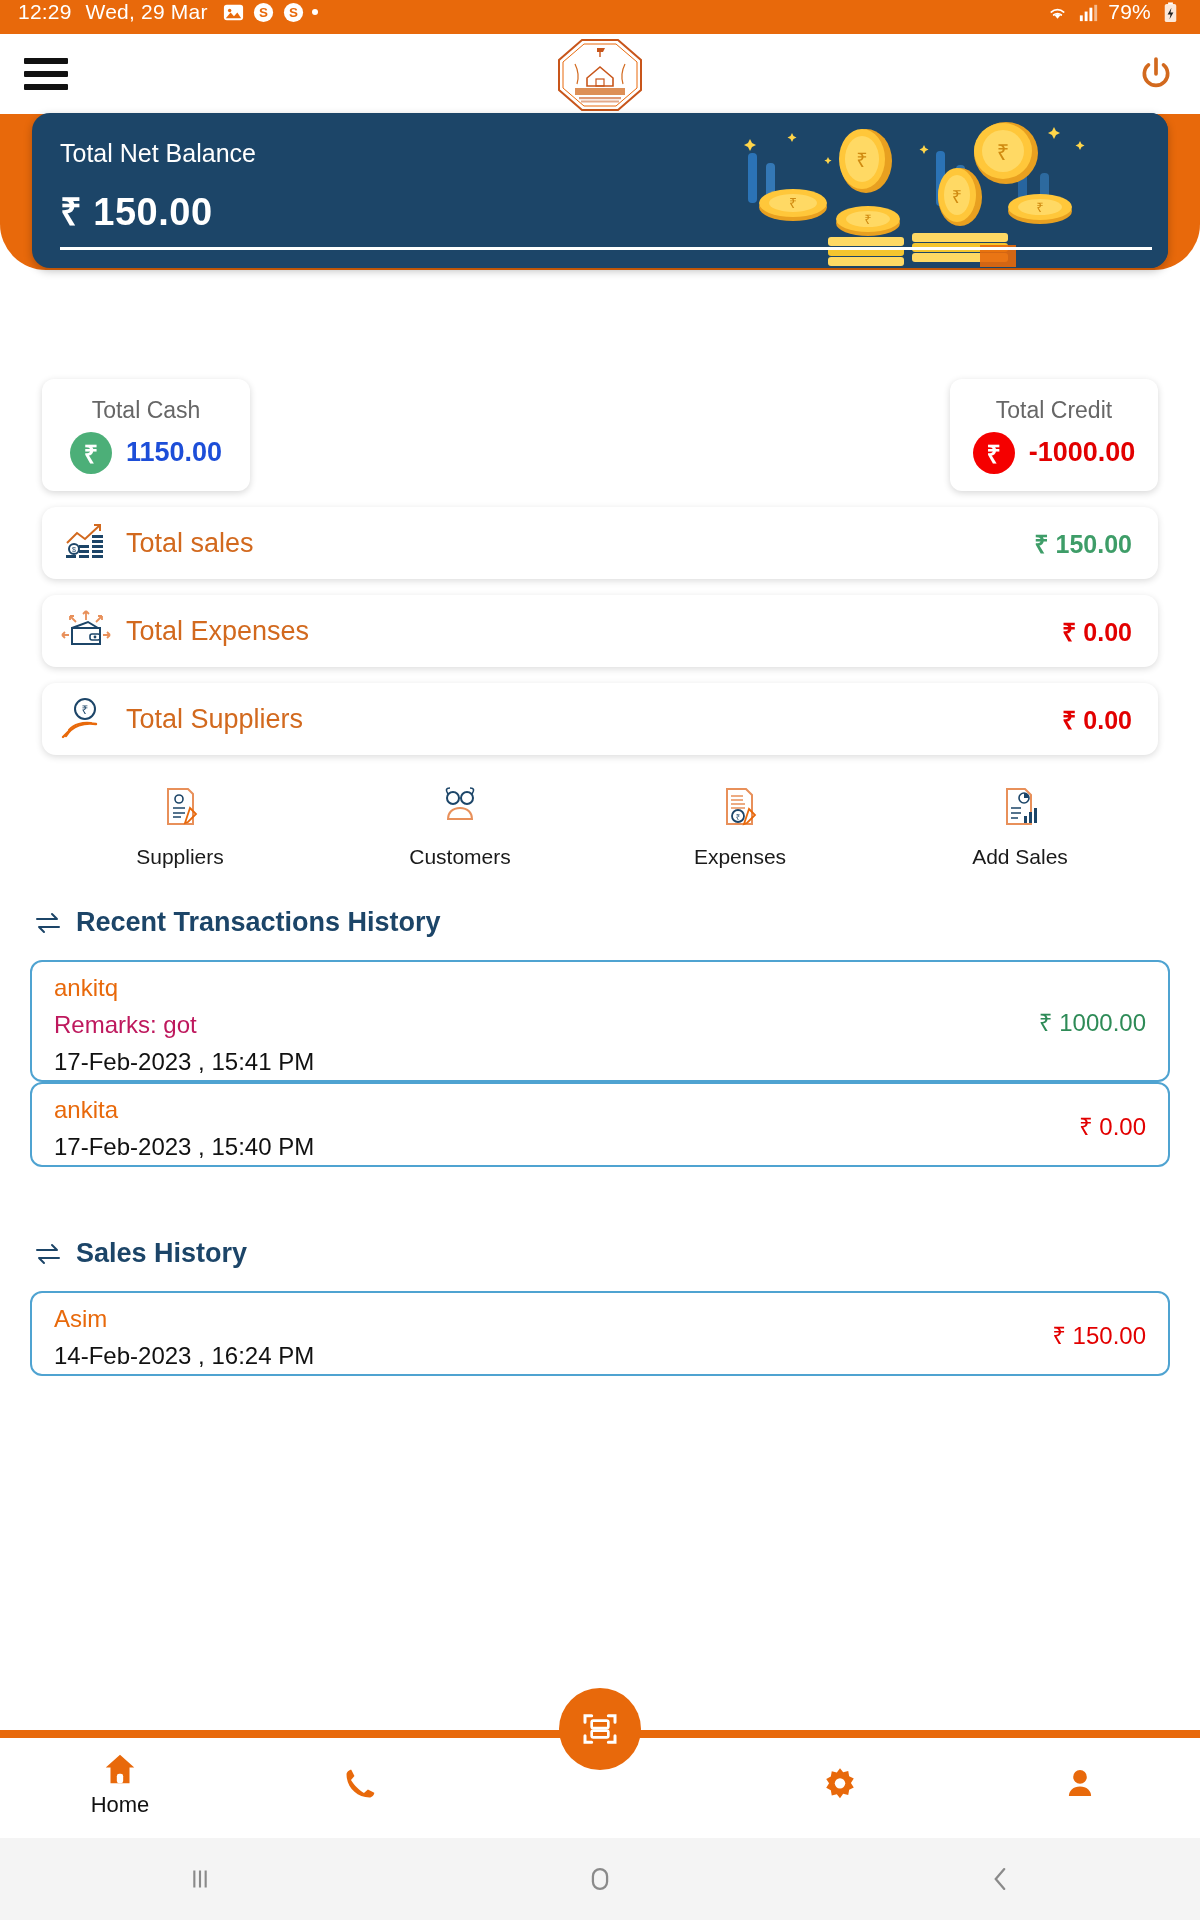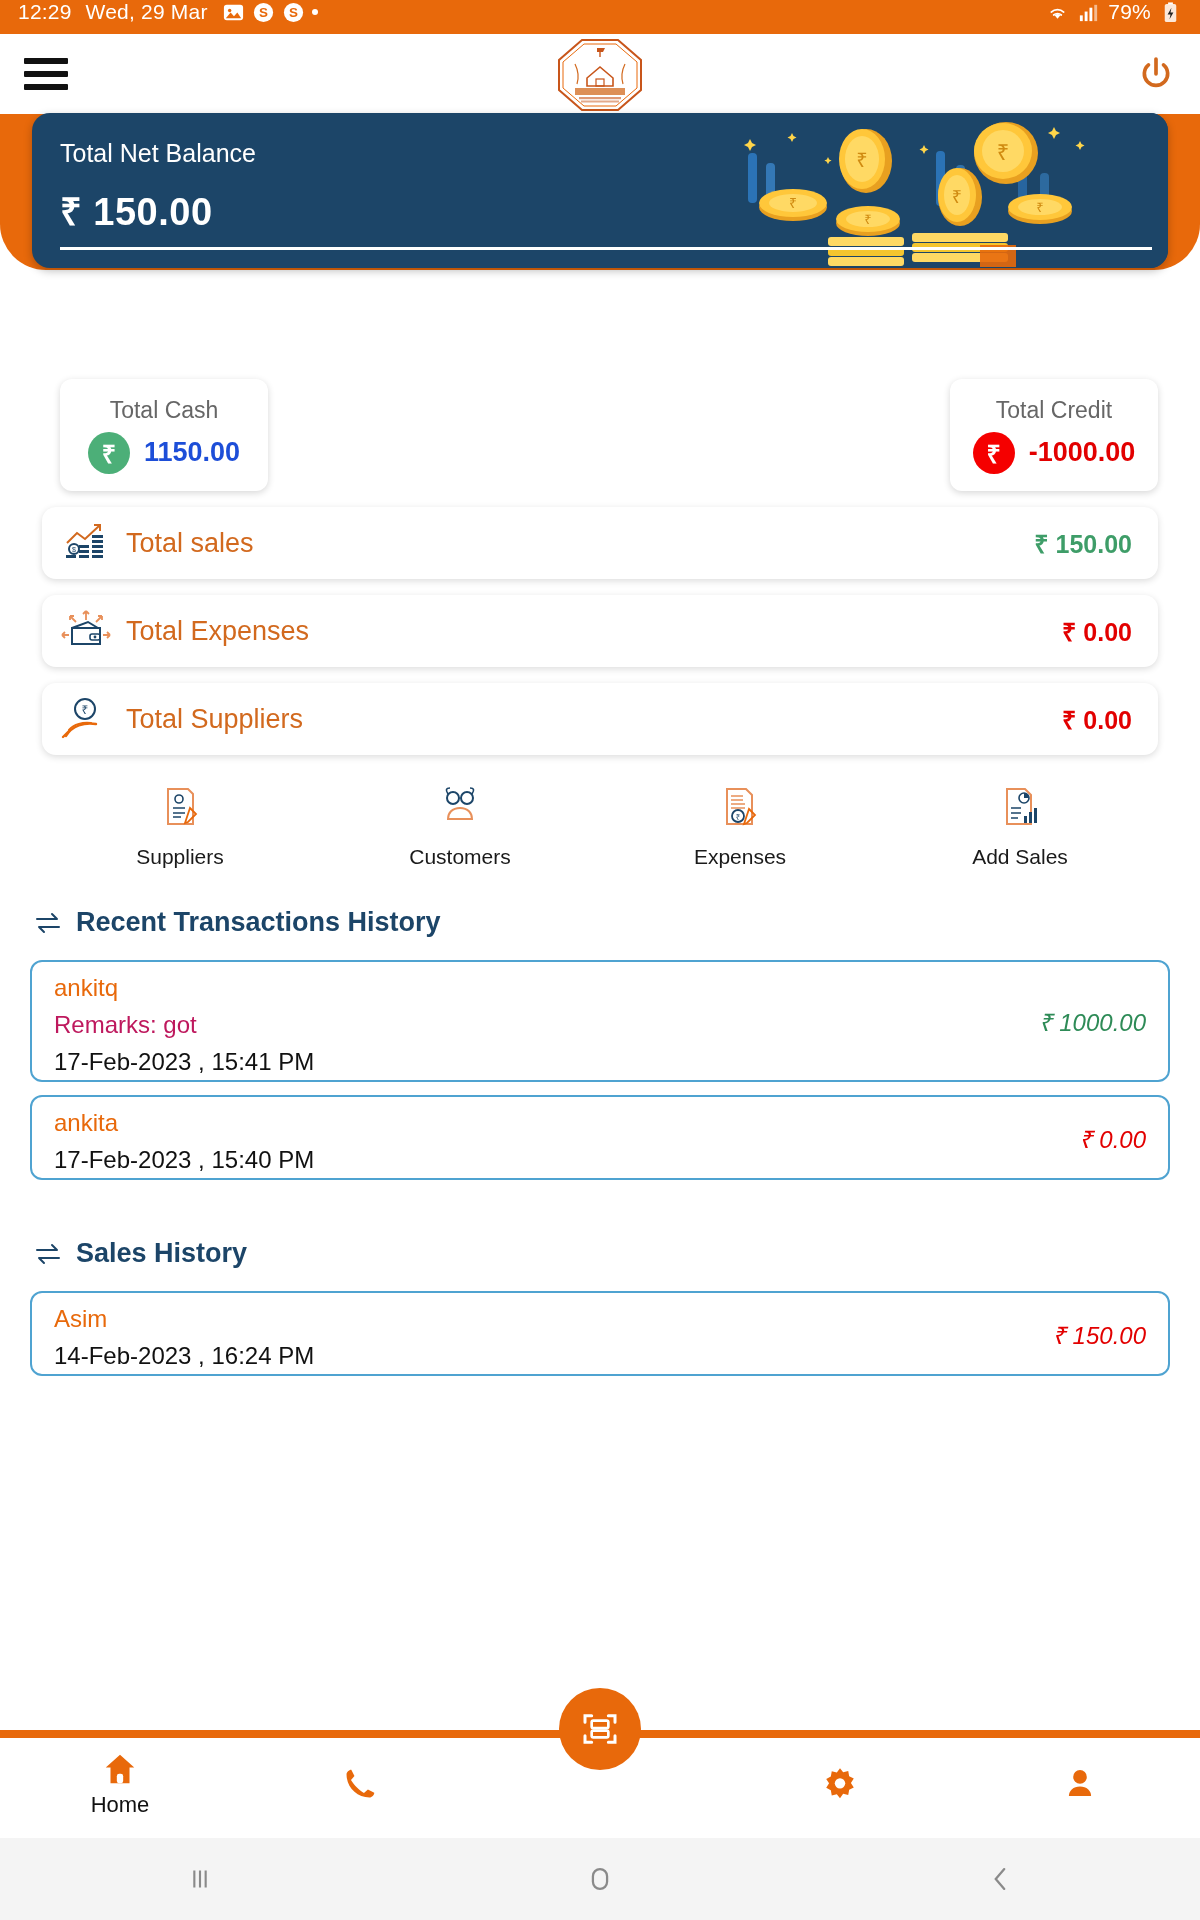--- a/index.html
+++ b/index.html
@@ -52,21 +52,21 @@
   .bc-art { position: absolute; right: 0; top: 0; width: 480px; height: 155px; z-index: 1; }
 
   
   .stat-row { position: relative; margin-top: 155px; height: 120px; }
   .stat-box {
     position: absolute; top: 0; width: 208px; height: 112px;
     background: #fff; border-radius: 12px;
     box-shadow: 0 2px 7px rgba(0,0,0,.16);
     display: flex; flex-direction: column; align-items: center; justify-content: center; gap: 8px;
   }
-  .stat-box.left { left: 60px; }
+  .stat-box.left { left: 42px; }
   .stat-box.right { right: 42px; }
   .stat-title { font-size: 23px; color: #666; }
   .stat-line { display: flex; align-items: center; gap: 14px; }
   .coin { width: 42px; height: 42px; border-radius: 50%; display: flex; align-items: center; justify-content: center;
           color: #fff; font-size: 25px; font-weight: bold; }
   .coin.green { background: #4CAF78; }
   .coin.red { background: #F50000; }
   .stat-val { font-size: 27px; font-weight: bold; }
   .stat-val.green { color: #1d4ed8; }
   .stat-val.red { color: #E20000; }
@@ -93,26 +93,26 @@
   
   .sec-head { display: flex; align-items: center; gap: 14px; margin: 38px 0 0 34px; }
   .sec-title { font-size: 27px; font-weight: bold; color: #1C4568; }
   .swap-ic { width: 28px; height: 24px; }
 
   
   .hist-clip { margin: 22px 30px 0 30px; overflow: hidden; }
   .hist-clip.recent { height: 240px; }
   .hist-card {
     border: 2px solid #4FA3D1; border-radius: 12px; background: #fff;
-    padding: 12px 22px 4px 22px; margin-bottom: 13px; position: relative;
+    padding: 12px 22px 4px 22px; position: relative;
   }
   .hc-name { font-size: 24px; color: #E8690B; }
   .hc-remarks { font-size: 24px; color: #be185d; margin-top: 9px; }
   .hc-date { font-size: 24px; color: #111; margin-top: 9px; }
-  .hc-amt { position: absolute; right: 22px; top: 50%; transform: translateY(-50%); font-size: 24px; font-style: italic; }
+  .hc-amt { position: absolute; right: 22px; top: 50%; transform: translateY(-50%); font-size: 24px; }
   .hc-amt.green { color: #2E8B57; }
   .hc-amt.red { color: #E20000; }
 
   
   .botnav { position: absolute; left: 0; right: 0; bottom: 82px; height: 108px; background: #fff; }
   .botnav-line { position: absolute; left: 0; right: 0; top: 0; height: 8px; background: #E8690B; }
   .botnav-items { display: flex; height: 100%; align-items: center; }
   .bn-item { flex: 1; display: flex; flex-direction: column; align-items: center; justify-content: center; gap: 4px; cursor: pointer; }
   .bn-label { font-size: 22px; color: #111; }
   .fab {

